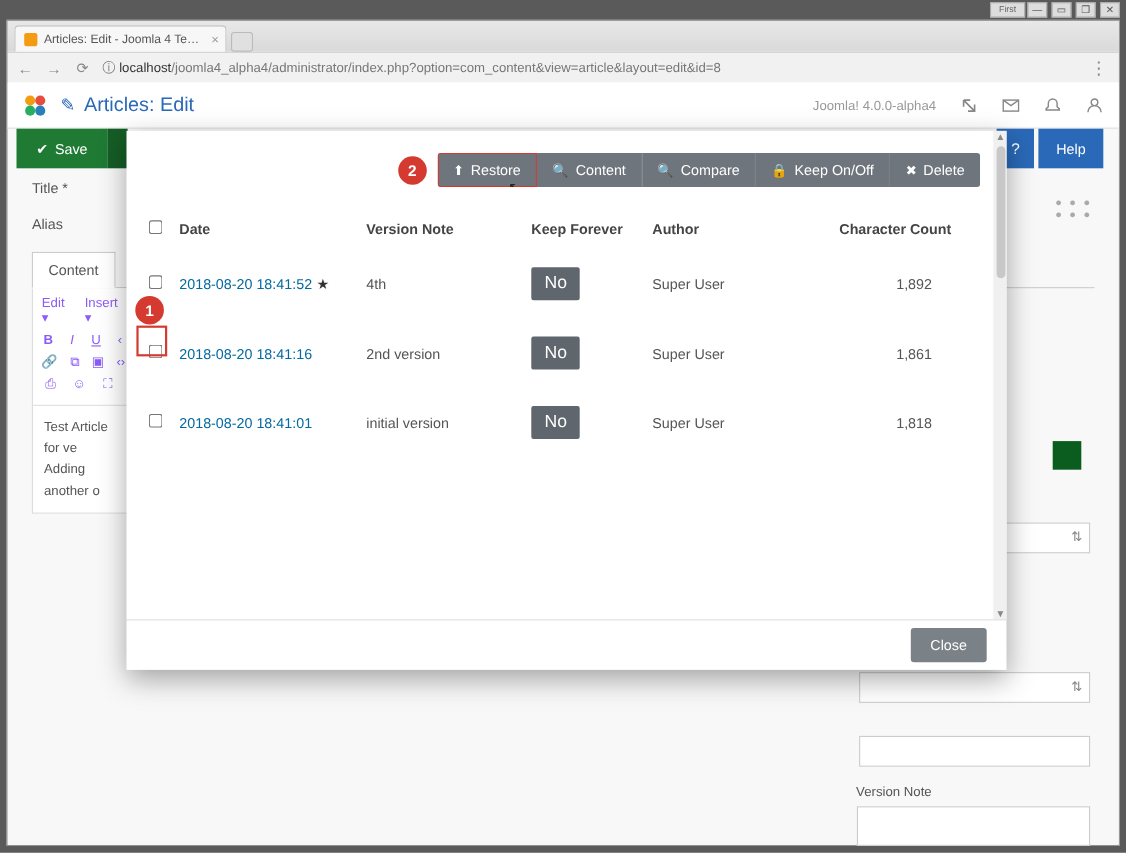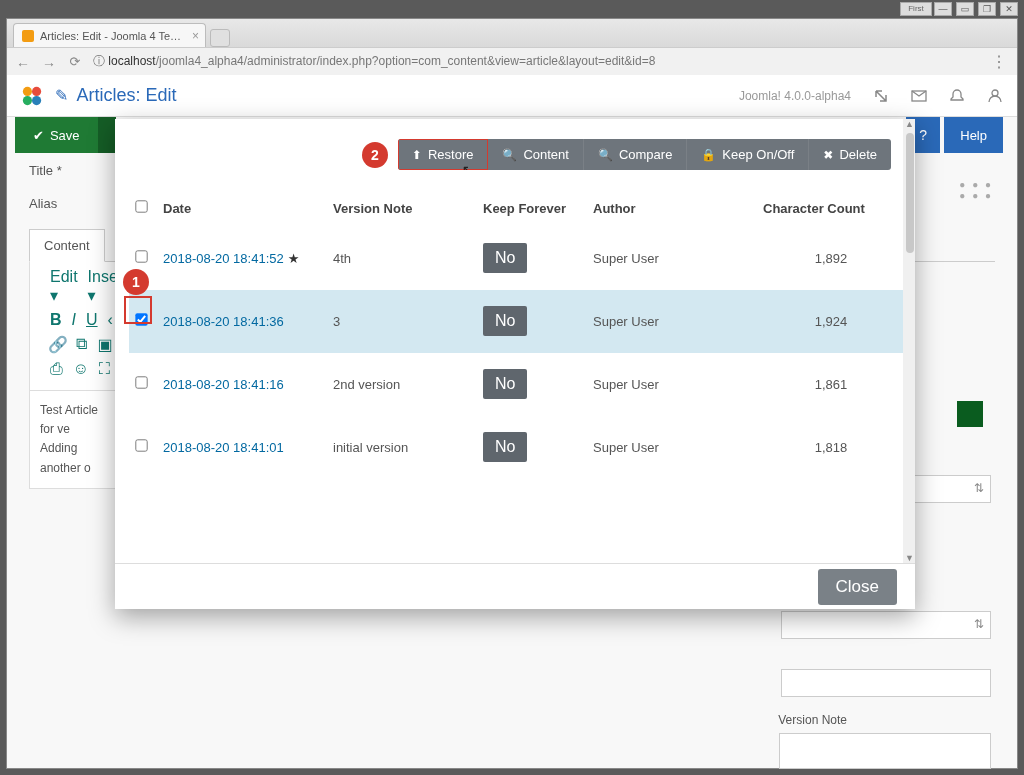--- a/index.html
+++ b/index.html
@@ -43,21 +43,21 @@
   .help-btn { background: #2a69b8; color: #fff; padding: 0 16px; display: flex; align-items: center; font-size: 13px; margin-left: 4px; margin-right: 14px; }
   .toolbar-dots { position: absolute; right: 24px; top: 104px; color: #aaa; font-size: 10px; letter-spacing: 2px; }
 
   .form-area { padding: 10px 22px; color: #555; font-size: 13px; }
   .field-row { margin-bottom: 18px; }
 
   .tabs-row { display: flex; border-bottom: 1px solid #ccc; margin-top: 4px; }
   .tabx { padding: 8px 14px; font-size: 13px; color: #555; }
   .tabx.active { background: #fff; border: 1px solid #ccc; border-bottom: 1px solid #fff; margin-bottom: -1px; }
 
-  .editor-toolbar { background: #fff; border: 1px solid #ddd; border-top: none; padding: 6px 20px; font-size: 16px; color: #0f766e; }
+  .editor-toolbar { background: #fff; border: 1px solid #ddd; border-top: none; padding: 6px 8px; font-size: 12px; color: #8b5cf6; }
   .et-row1 { display: flex; gap: 10px; margin-bottom: 6px; }
   .et-row2 { display: flex; gap: 10px; margin-bottom: 6px; }
   .et-row2 span, .et-row1 span { display: inline-flex; width: 16px; justify-content: center; }
   .editor-body { background: #fff; border: 1px solid #ddd; border-top: none; padding: 10px 10px; font-size: 12px; color: #555; line-height: 1.6; min-height: 60px; }
 
   .side-green { position: absolute; right: 34px; top: 326px; width: 26px; height: 26px; background: #0a5c1f; }
   .side-select { position: absolute; right: 26px; width: 210px; height: 28px; border: 1px solid #ccc; background: #fff; }
   .side-select .caret { position: absolute; right: 6px; top: 5px; color: #888; font-size: 12px; }
   .vn-label { position: absolute; right: 170px; top: 638px; font-size: 12px; color: #555; }
   .vn-box { position: absolute; right: 26px; top: 658px; width: 212px; height: 36px; border: 1px solid #ccc; background: #fff; }
@@ -88,21 +88,21 @@
   .vtable a { color: #0369a1; text-decoration: none; }
   .kf-badge { background: #5f666d; color: #fff; padding: 6px 12px; border-radius: 2px; font-size: 16px; display: inline-block; }
   .star { color: #333; margin-left: 4px; }
   .cc-col { text-align: center; }
   .chk { transform: scale(0.95); }
 
   .sel-highlight { position: absolute; outline: 2px solid #d43a2f; }
   .badge1 { position: absolute; left: 116px; top: 250px; }
 
   .modal-footer { position: absolute; left: 0; right: 0; bottom: 0; height: 46px; border-top: 1px solid #ddd; display: flex; justify-content: flex-end; align-items: center; padding-right: 18px; }
-  .close-btn { background: #7a8187; color: #fff; padding: 8px 18px; font-size: 17px; border-radius: 3px; }
+  .close-btn { background: #7a8187; color: #fff; padding: 8px 18px; font-size: 13px; border-radius: 3px; }
 </style>
 </head>
 <body>
 
 <div class="first-box">First</div>
 <div class="os-chrome">
   <div class="os-btn">—</div>
   <div class="os-btn">▭</div>
   <div class="os-btn">❐</div>
   <div class="os-btn">✕</div>
@@ -274,28 +274,20 @@
       </thead>
       <tbody id="vtbody">
           <tr>
             <td><input type="checkbox" class="chk" style=""></td>
             <td><a href="#">2018-08-20 18:41:52</a><span class="star">★</span></td>
             <td>4th</td>
             <td><span class="kf-badge">No</span></td>
             <td>Super User</td>
             <td class="cc-col">1,892</td>
           </tr>
-          <tr class="sel">
-            <td><input type="checkbox" class="chk" checked="" style=""></td>
-            <td><a href="#">2018-08-20 18:41:36</a></td>
-            <td>3</td>
-            <td><span class="kf-badge">No</span></td>
-            <td>Super User</td>
-            <td class="cc-col">1,924</td>
-          </tr>
           <tr>
             <td><input type="checkbox" class="chk" style=""></td>
             <td><a href="#">2018-08-20 18:41:16</a></td>
             <td>2nd version</td>
             <td><span class="kf-badge">No</span></td>
             <td>Super User</td>
             <td class="cc-col">1,861</td>
           </tr>
           <tr>
             <td><input type="checkbox" class="chk" style=""></td>

